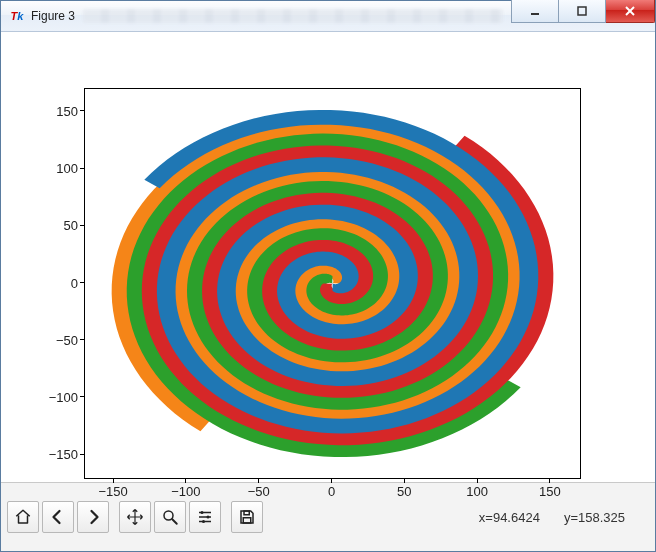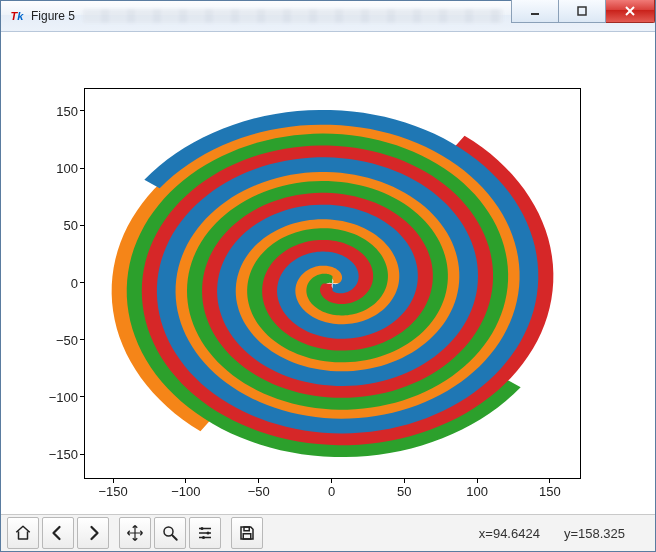--- a/index.html
+++ b/index.html
@@ -14,35 +14,35 @@
   .tb-btn:last-child{border-bottom-right-radius:2px;}
   .tb-close{background:linear-gradient(#f07a77,#d9403b 45%,#c9211a 46%,#e35a52);border-color:#a02a22;color:#fff;width:48px;}
   .tb-btn svg{display:block;}
   .plot-area{flex:1 1 auto;position:relative;background:#fff;}
   .axes{position:absolute;left:83px;top:56px;width:497px;height:391px;border:1px solid #000;box-sizing:border-box;overflow:hidden;}
   .axes svg{position:absolute;inset:0;}
   .ytick{position:absolute;right:577px;width:70px;text-align:right;font-size:13px;color:#222;transform:translateY(-50%);}
   .xtick{position:absolute;top:452px;width:40px;text-align:center;font-size:13px;color:#222;transform:translateX(-50%);}
   .tick-mark-y{position:absolute;left:79px;width:4px;height:1px;background:#000;}
   .tick-mark-x{position:absolute;top:447px;width:1px;height:4px;background:#000;}
-  .toolbar{height:36px;border-top:1px solid #c9c9c9;background:#f3f3f3;display:flex;align-items:center;padding:0 6px;gap:0;}
+  .toolbar{height:36px;border-top:1px solid #c9c9c9;background:#f3f3f3;display:flex;align-items:center;padding:16px 6px;gap:0;}
   .tbtn{width:30px;height:30px;border:1px solid #b8b8b8;background:linear-gradient(#fff,#ececec);display:flex;align-items:center;justify-content:center;border-radius:2px;}
   .tgroup{display:flex;gap:3px;margin-right:10px;}
   .status{margin-left:auto;font-size:13px;color:#333;display:flex;gap:24px;padding-right:24px;}
 </style>
 </head>
 <body>
 
 <div class="win">
   <div class="titlebar">
     <div class="tb-icon">
         <span style="color:#c00;font-size:11px;font-style:italic;">T</span>
         <span style="color:#06c;font-size:11px;font-style:italic;">k</span>
       </div>
-    <div class="tb-title">Figure 5</div>
+    <div class="tb-title">Figure 3</div>
     <div class="tb-blur"></div>
     <div class="tb-btns">
       <div class="tb-btn">
           <svg width="12" height="12">
             <line x1="2" y1="9" x2="10" y2="9" stroke="#333" stroke-width="2"></line>
           </svg>
         </div>
       <div class="tb-btn">
           <svg width="12" height="12">
             <rect x="2" y="2" width="8" height="8" fill="none" stroke="#333" stroke-width="1.5"></rect>

